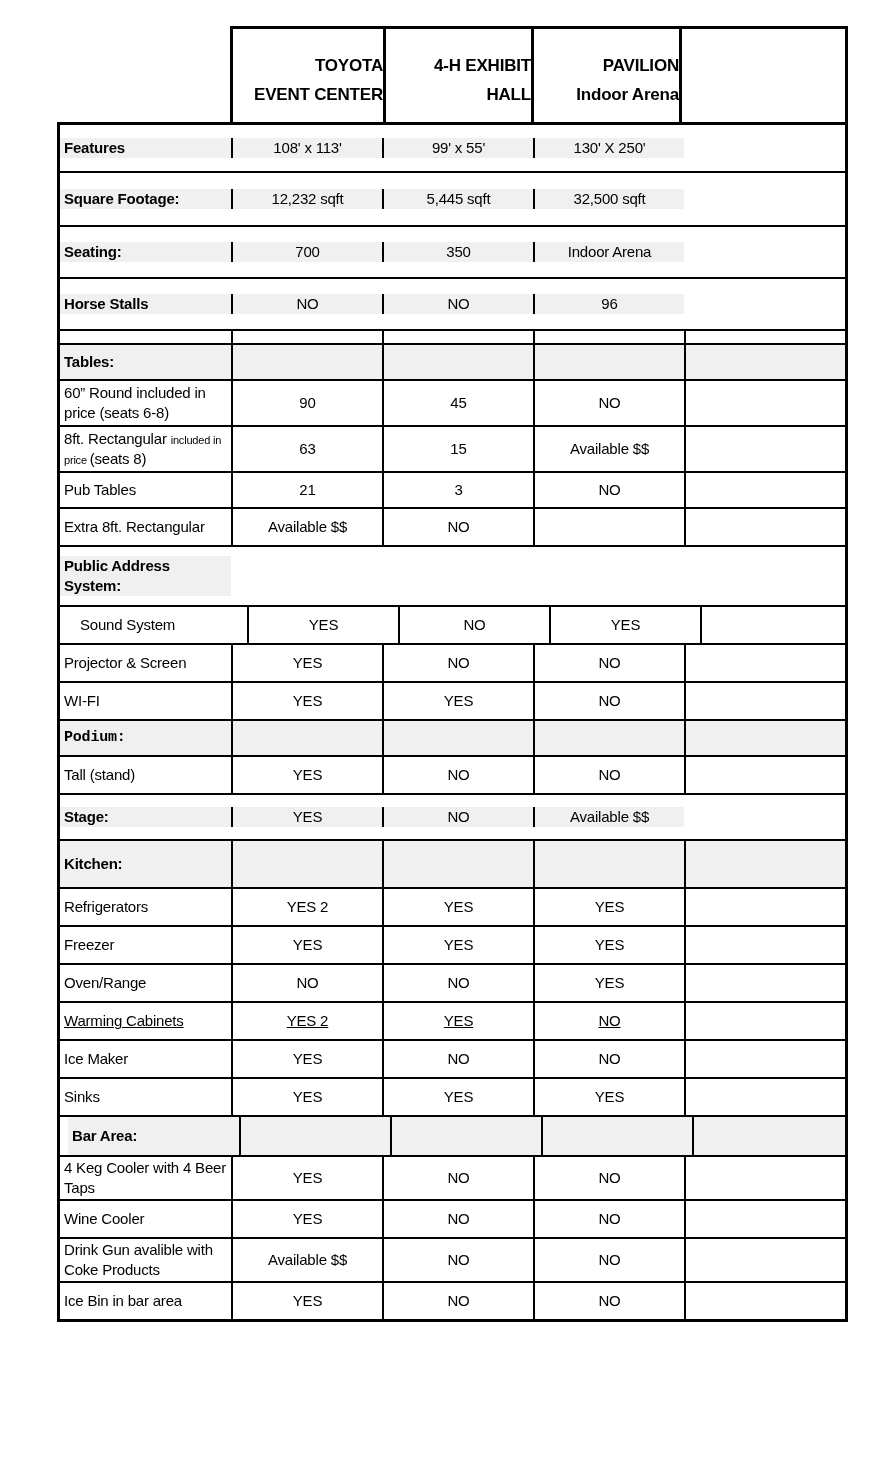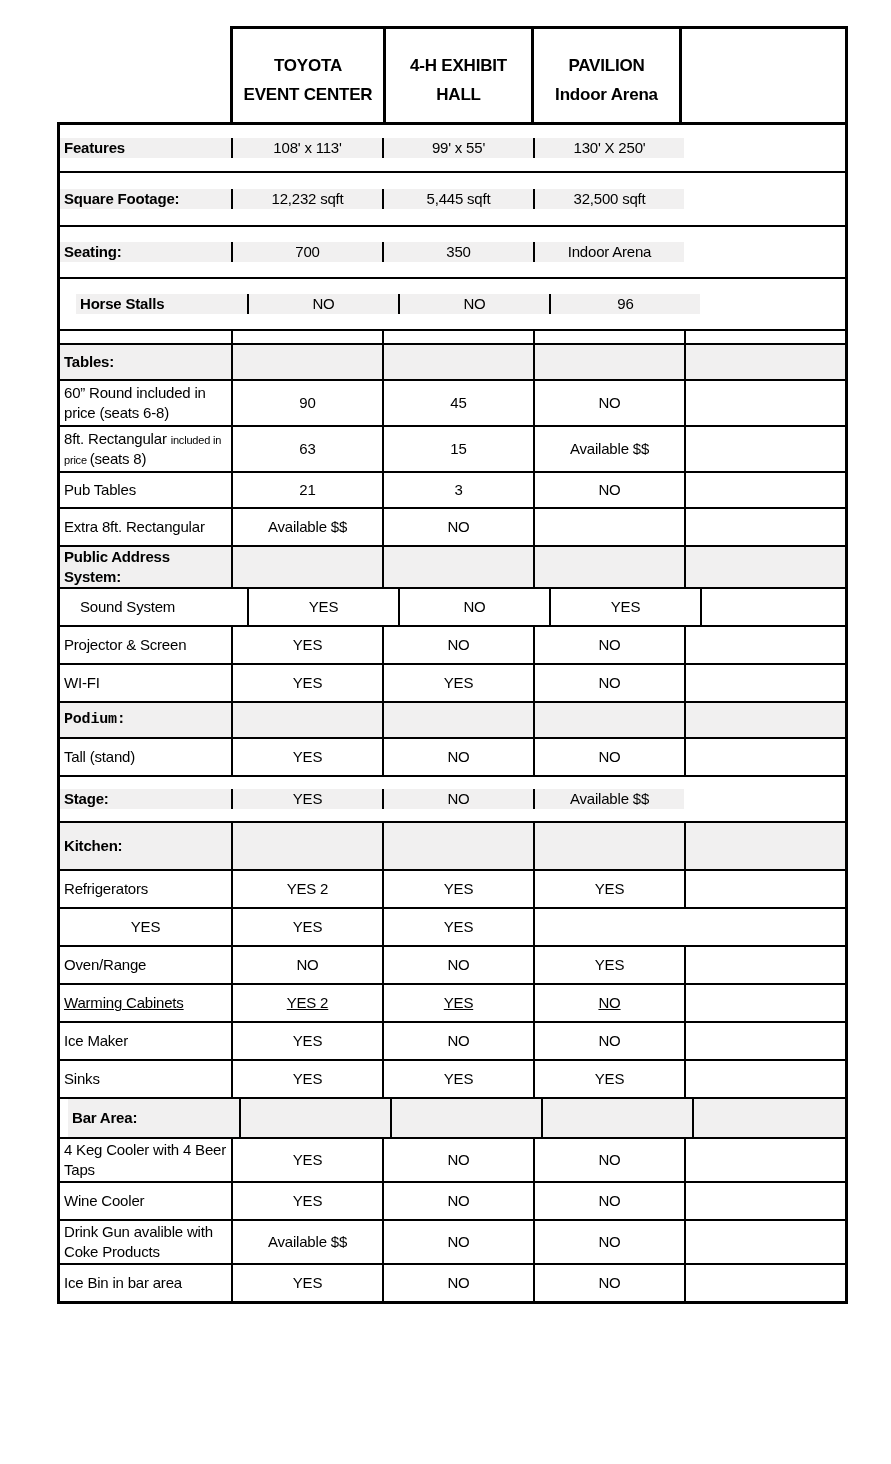--- a/index.html
+++ b/index.html
@@ -13,21 +13,21 @@
   }
   .tablewrap { position:absolute; left:57px; top:26px; width:791px; }
 
   
   .header-row { display:flex; height:96px; }
   .header-spacer { width:173px; }
   .header-box { flex:1; display:flex; border:3px solid #000; border-bottom:none; }
   .header-cell {
     width:148px; box-sizing:border-box;
     border-left:3px solid #000;
-    display:flex; flex-direction:column; justify-content:center; align-items:center;
+    display:flex; flex-direction:column; justify-content:center; align-items:flex-end;
     text-align:center; font-weight:bold; font-size:17px; line-height:29px;
     padding-top:8px; letter-spacing:-0.2px;
   }
   .header-cell:first-child { border-left:none; width:150px; }
   .header-cell:last-child { width:auto; flex:1; }
 
   
   .tbl-body { border:3px solid #000; background:#fff; }
   .row { display:flex; box-sizing:border-box; border-top:2px solid #000; }
   .row:first-child { border-top:none; }
@@ -155,21 +155,21 @@
             <div class="band">
               <span class="labwrap">Indoor Arena</span>
             </div>
           </div>
           <div class="cell value-cell">
             <div class="band">
               <span class="labwrap"></span>
             </div>
           </div>
         </div>
-        <div class="row band boldlabel" style="height: 52px; padding-left: 16px;">
+        <div class="row band boldlabel" style="height: 52px;">
           <div class="cell label-cell">
             <div class="band">
               <span class="labwrap">Horse Stalls</span>
             </div>
           </div>
           <div class="cell value-cell">
             <div class="band">
               <span class="labwrap">NO</span>
             </div>
           </div>
@@ -344,21 +344,21 @@
             <div class="band">
               <span class="labwrap"></span>
             </div>
           </div>
           <div class="cell value-cell">
             <div class="band">
               <span class="labwrap"></span>
             </div>
           </div>
         </div>
-        <div class="row section boldlabel" style="height: 42px;">
+        <div class="row section boldlabel" style="height: 60px; align-items: center;">
           <div class="cell label-cell">
             <div class="band">
               <span class="labwrap">Public Address System:</span>
             </div>
           </div>
           <div class="cell value-cell">
             <div class="band">
               <span class="labwrap"></span>
             </div>
           </div>
@@ -588,20 +588,25 @@
               <span class="labwrap">YES</span>
             </div>
           </div>
           <div class="cell value-cell">
             <div class="band">
               <span class="labwrap"></span>
             </div>
           </div>
         </div>
         <div class="row item" style="height: 38px;">
+          <div class="cell label-cell">
+            <div class="band">
+              <span class="labwrap">Freezer</span>
+            </div>
+          </div>
           <div class="cell value-cell">
             <div class="band">
               <span class="labwrap">YES</span>
             </div>
           </div>
           <div class="cell value-cell">
             <div class="band">
               <span class="labwrap">YES</span>
             </div>
           </div>

